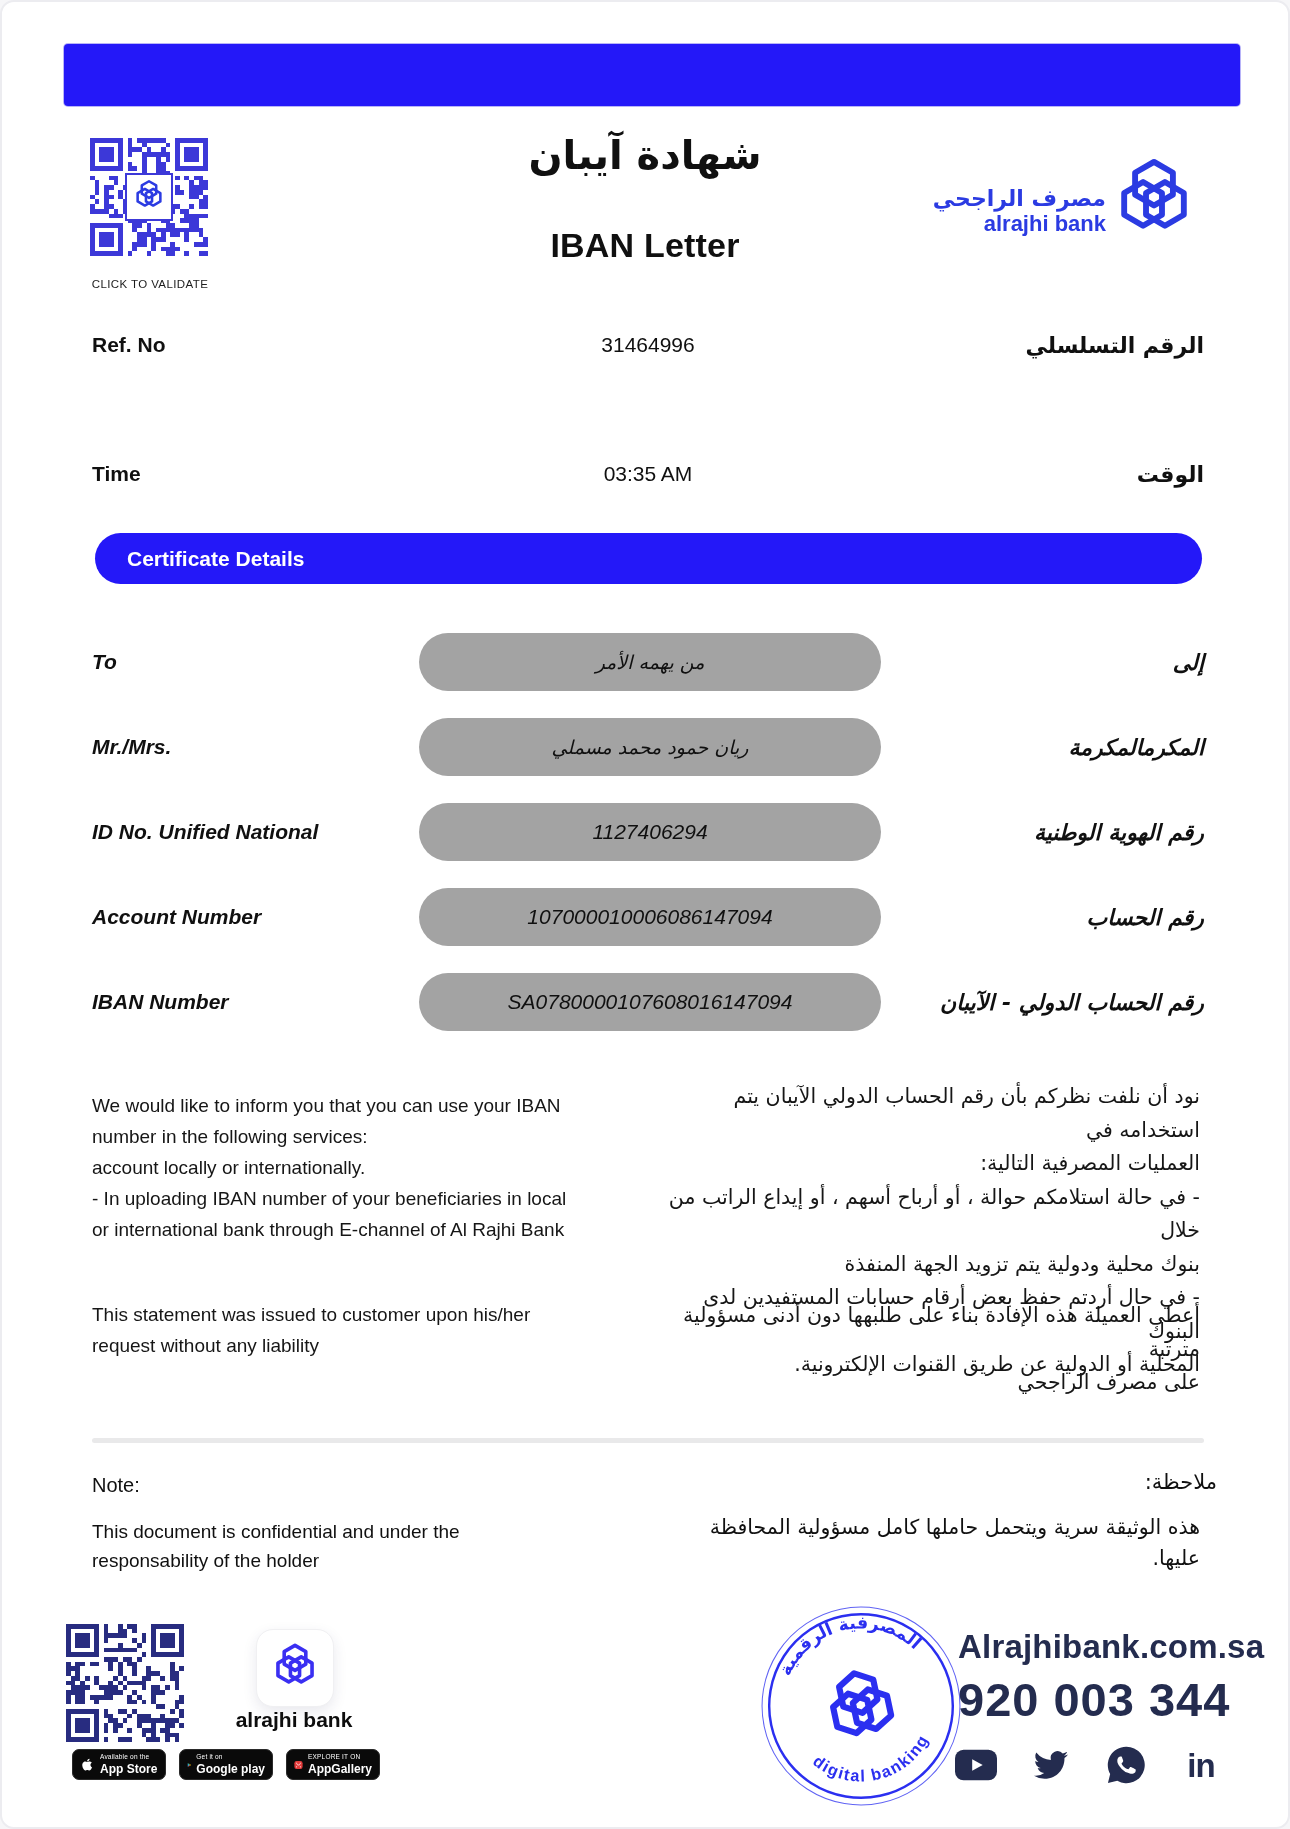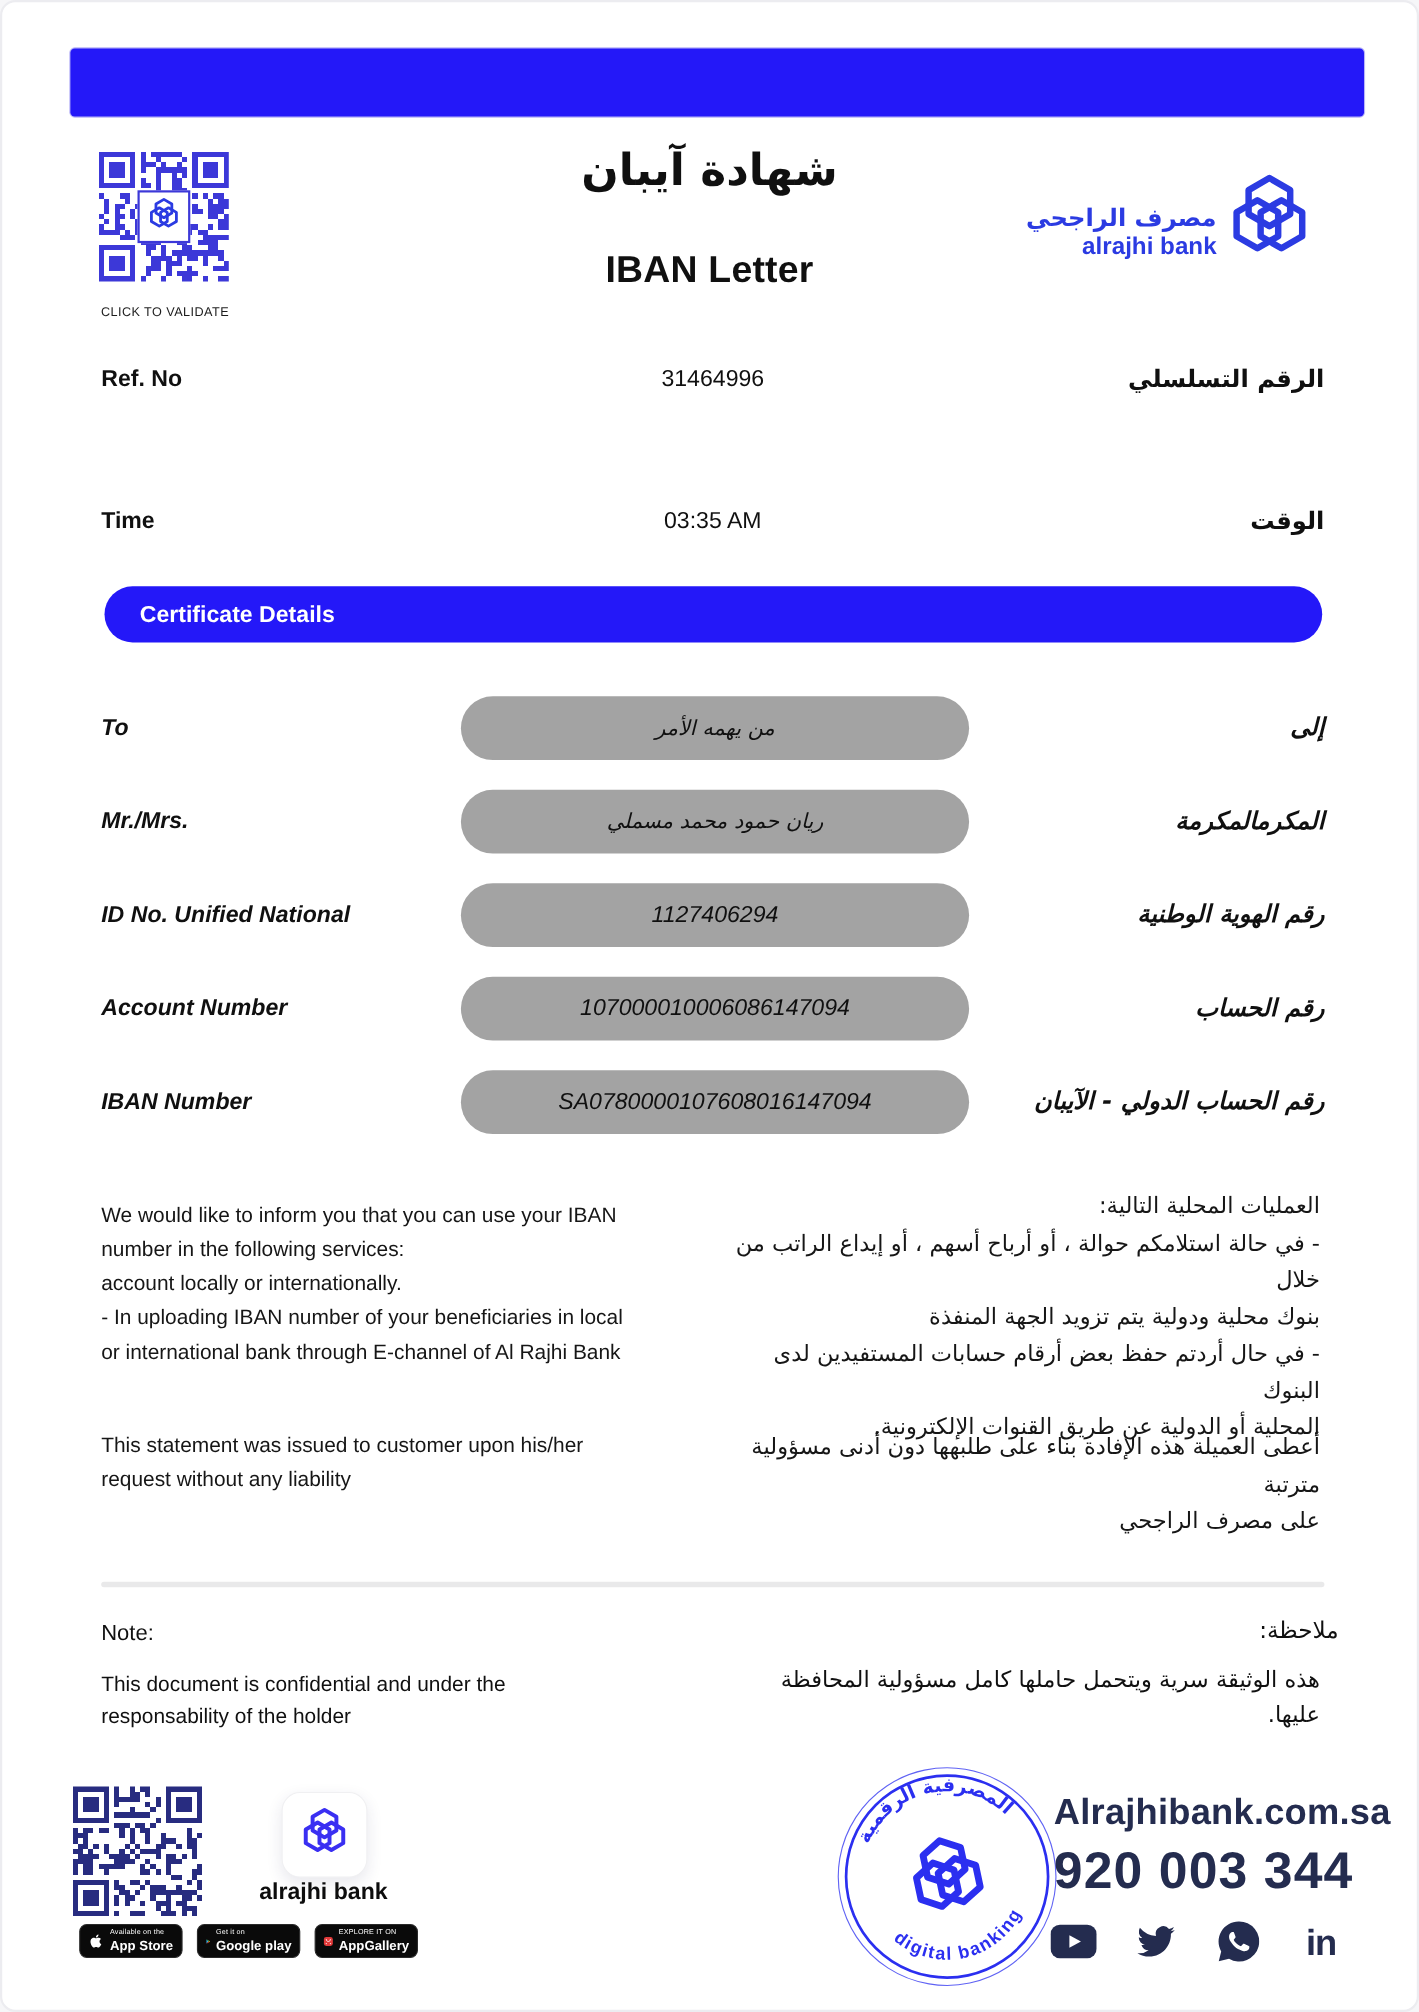--- a/index.html
+++ b/index.html
@@ -367,21 +367,22 @@
     <div>number in the following services:</div>
     <div>account locally or internationally.</div>
     <div>- In uploading IBAN number of your beneficiaries in local</div>
     <div>or international bank through E-channel of Al Rajhi Bank</div>
   </div>
   <div class="abs body-en" style="top:1297px">
     <div>This statement was issued to customer upon his/her</div>
     <div>request without any liability</div>
   </div>
   <div class="abs body-ar ar" style="top:1078px">
-    <div>العمليات المحلية التالية:</div>
+    <div>نود أن نلفت نظركم بأن رقم الحساب الدولي الآيبان يتم استخدامه في</div>
+    <div>العمليات المصرفية التالية:</div>
     <div>- في حالة استلامكم حوالة ، أو أرباح أسهم ، أو إيداع الراتب من خلال</div>
     <div>بنوك محلية ودولية يتم تزويد الجهة المنفذة</div>
     <div>- في حال أردتم حفظ بعض أرقام حسابات المستفيدين لدى البنوك</div>
     <div>المحلية أو الدولية عن طريق القنوات الإلكترونية.</div>
   </div>
   <div class="abs body-ar ar" style="top:1297px">
     <div>أعطى العميلة هذه الإفادة بناء على طلبهها دون أدنى مسؤولية مترتبة</div>
     <div>على مصرف الراجحي</div>
   </div>
 

